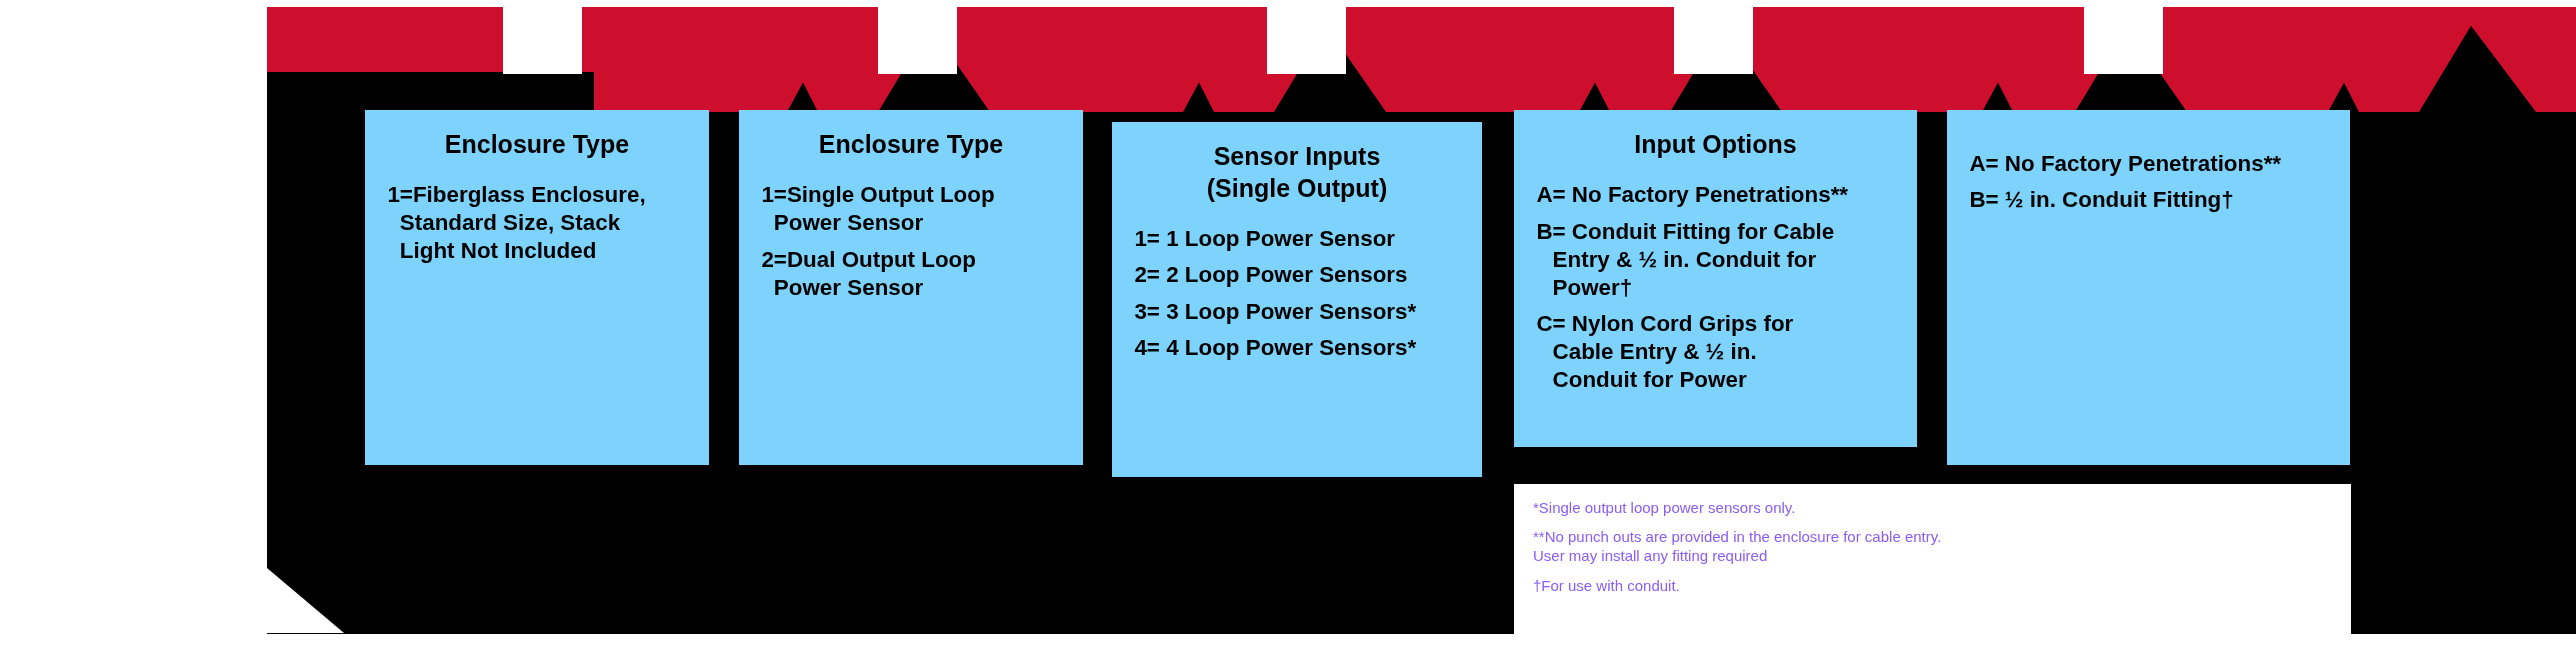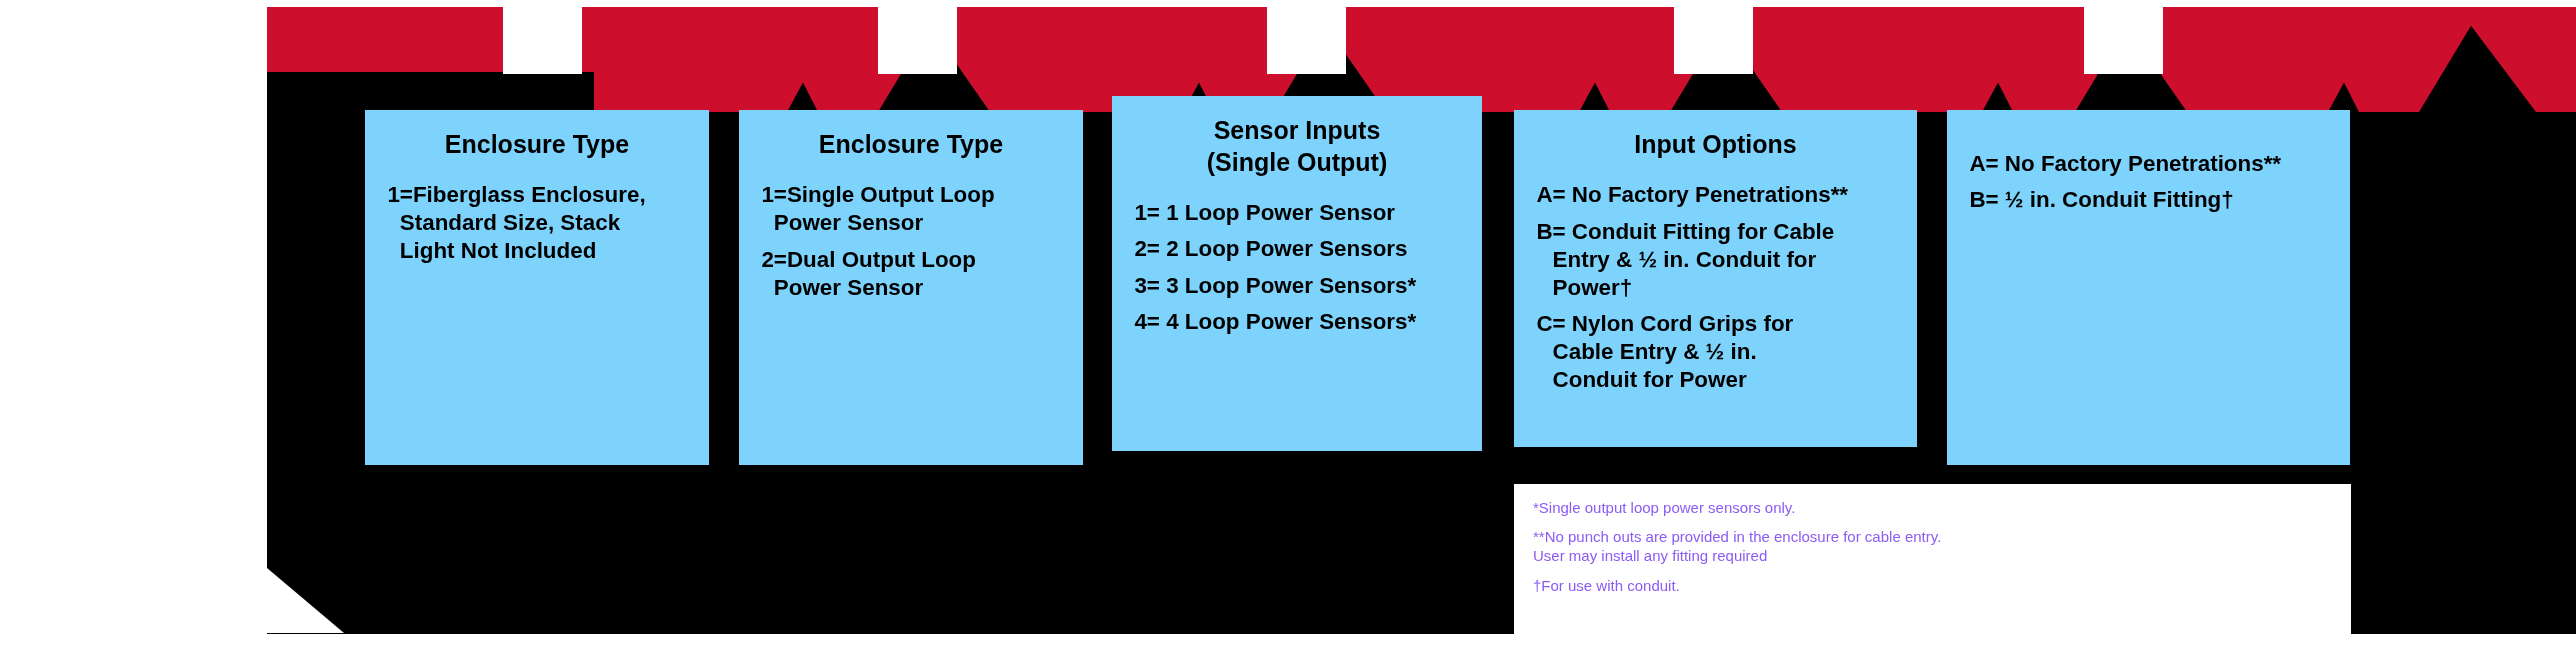--- a/index.html
+++ b/index.html
@@ -109,21 +109,21 @@
   }
   .opt .val {
     flex: 1 1 auto;
     white-space: pre-line;
     font-weight: bold;
   }
 
   
   #card-1 { left: 365px;  top: 110px; width: 344px;  height: 355px; }
   #card-2 { left: 739px;  top: 110px; width: 344px;  height: 355px; }
-  #card-3 { left: 1112px; top: 96px; width: 370px;  height: 355px; }
+  #card-3 { left: 1112px; top: 122px; width: 370px;  height: 355px; }
   #card-4 { left: 1514px; top: 110px; width: 403px;  height: 337px; }
   #card-5 { left: 1947px; top: 110px; width: 403px;  height: 355px; }
 
   #tab-1 { left: 503px; }
   #tab-2 { left: 878px; }
   #tab-3 { left: 1267px; }
   #tab-4 { left: 1674px; }
   #tab-5 { left: 2084px; }
 
   

